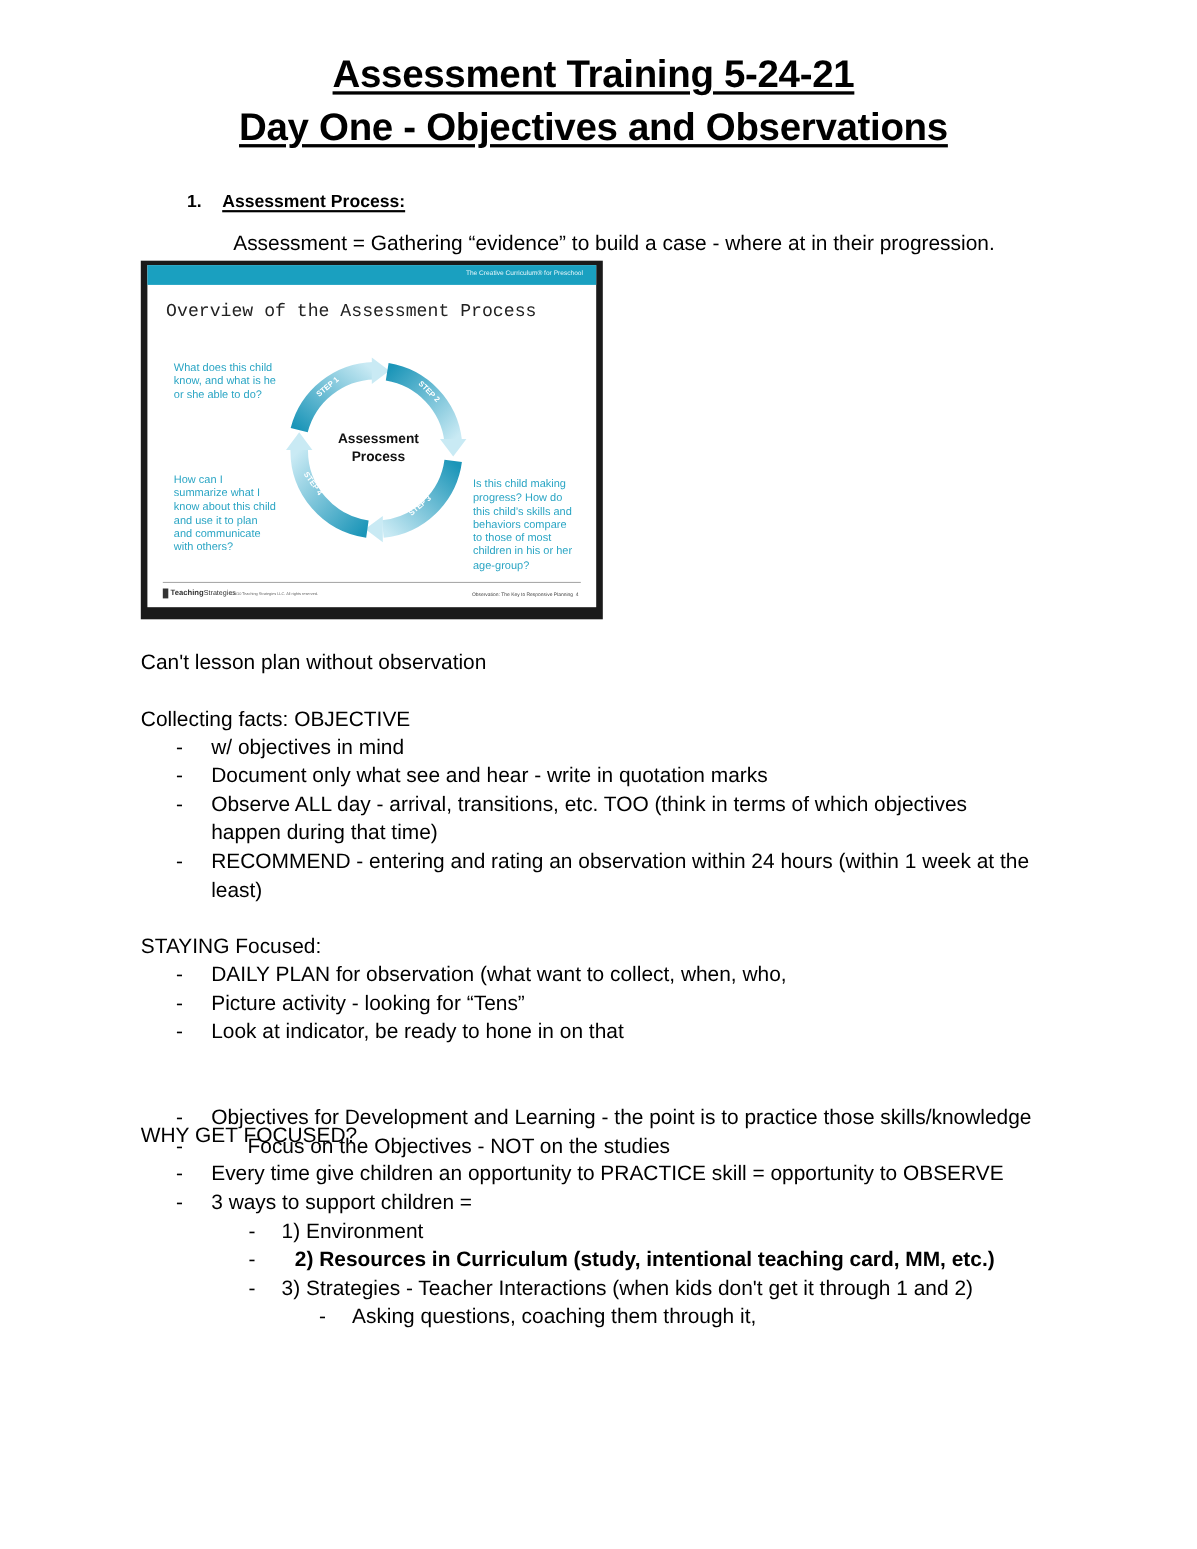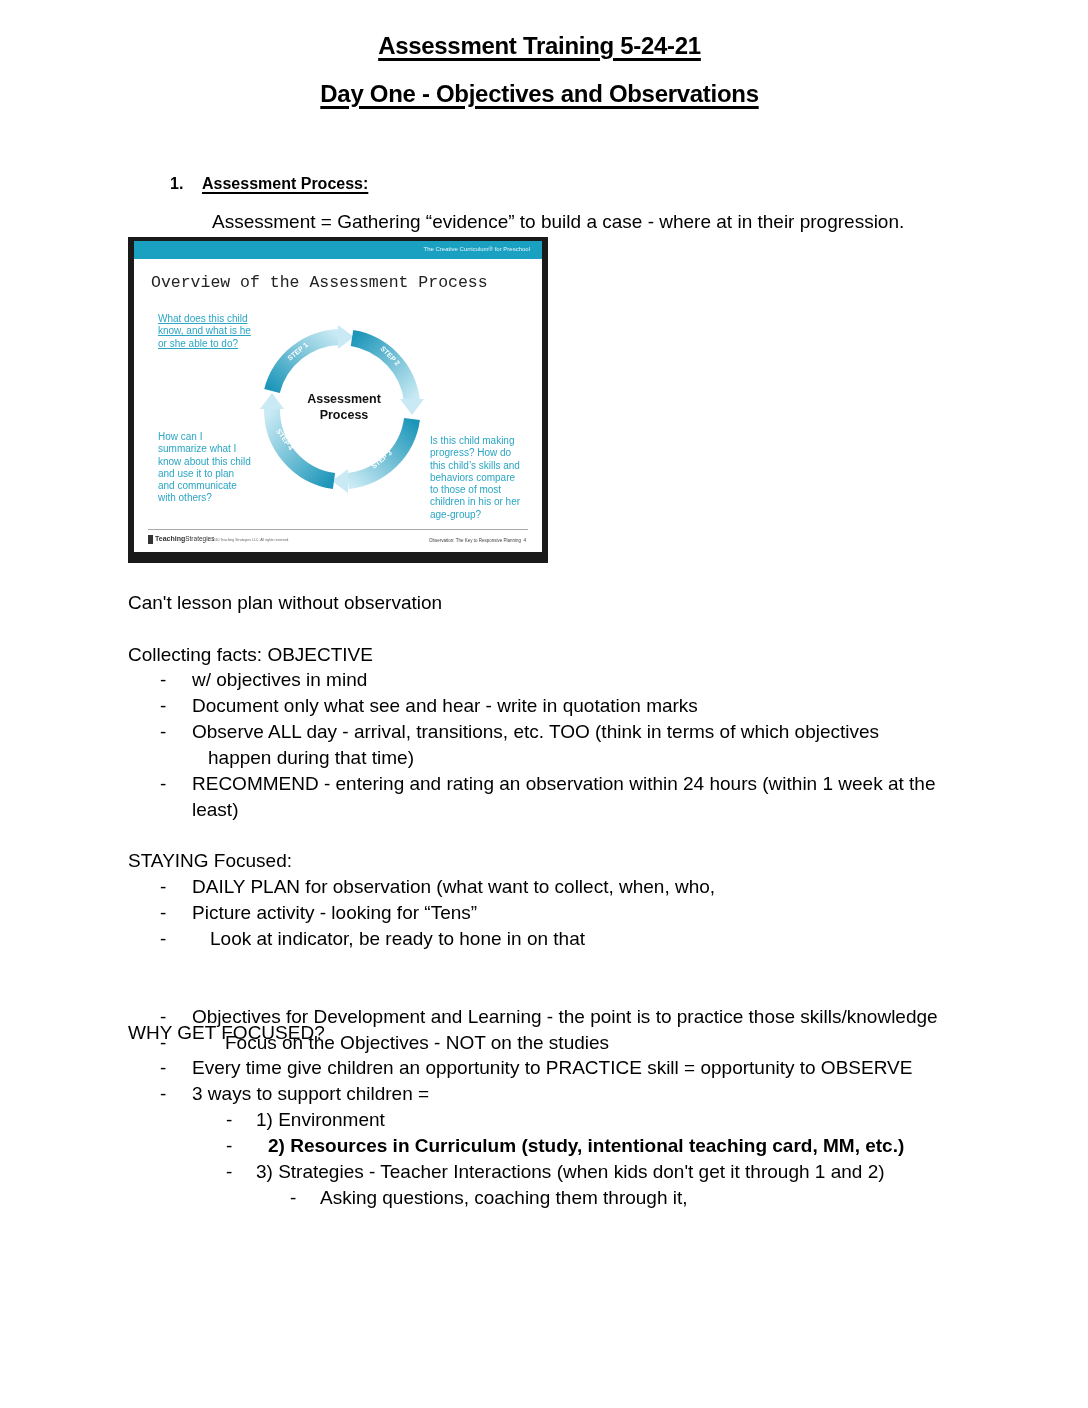--- a/index.html
+++ b/index.html
@@ -2,22 +2,22 @@
 <html><head>
 <meta charset="utf-8">
 <style>
   html, body { margin: 0; padding: 0; background: #ffffff; }
   body {
     width: 1088px; height: 1408px; position: relative; overflow: hidden;
     font-family: "Liberation Sans", "DejaVu Sans", sans-serif; color: #000;
   }
   .title {
     position: absolute; left: 0; width: 1079px; text-align: center;
-    font-weight: bold; font-size: 24px; text-decoration: underline;
-    text-decoration-thickness: 3px; text-underline-offset: 4px; letter-spacing: -0.3px;
+    font-weight: bold; font-size: 35px; text-decoration: underline;
+    text-decoration-thickness: 3px; text-underline-offset: 4px; letter-spacing: -0.3px; margin-top: 16px;
   }
   .t1 { top: 32px; }
   .t2 { top: 80px; }
   .sec-head {
     position: absolute; left: 160px; top: 175px; font-size: 16px; font-weight: bold; margin-left: 10px;
   }
   .sec-head .num { display: inline-block; width: 32px; }
   .sec-head .lbl { text-decoration: underline; text-decoration-thickness: 2px; text-underline-offset: 3px; }
   .p { position: absolute; font-size: 19px; line-height: 26px; white-space: nowrap; }
   .slide {
@@ -63,21 +63,21 @@
 </div>
 <div class="p" style="left:192px; top:209px;margin-left:20px;">Assessment = Gathering “evidence” to build a case - where at in their progression.</div>
 
 <div class="slide">
   <div class="slide-inner">
     <div class="slide-bar">
       <span>The Creative Curriculum® for Preschool</span>
     </div>
     <div class="slide-title">Overview of the Assessment Process</div>
 
-    <div class="q" style="left:24px; top:72px;text-decoration:underline;">
+    <div class="q" style="left:24px; top:88px;">
       <div>What does this child</div>
       <div>know, and what is he</div>
       <div>or she able to do?</div>
     </div>
     <div class="q" style="left:296px; top:194px;">
       <div>Is this child making</div>
       <div>progress? How do</div>
       <div>this child’s skills and</div>
       <div>behaviors compare</div>
       <div>to those of most</div>
@@ -154,34 +154,34 @@
 <div class="p" style="left:128px; top:590px;">Can't lesson plan without observation</div>
 
 <div class="p" style="left:128px; top:642px;">Collecting facts: OBJECTIVE</div>
 <div>
   <div class="p" style="left:160px; top:667px;">-</div>
   <div class="p" style="left:192px; top:667px;">w/ objectives in mind</div>
   <div class="p" style="left:160px; top:693px;">-</div>
   <div class="p" style="left:192px; top:693px;">Document only what see and hear - write in quotation marks</div>
   <div class="p" style="left:160px; top:719px;">-</div>
   <div class="p" style="left:192px; top:719px;">Observe ALL day - arrival, transitions, etc. TOO (think in terms of which objectives</div>
-  <div class="p" style="left:208px; top:745px;">happen during that time)</div>
+  <div class="p" style="left:192px; top:745px;">happen during that time)</div>
   <div class="p" style="left:160px; top:771px;">-</div>
   <div class="p" style="left:192px; top:771px;">RECOMMEND - entering and rating an observation within 24 hours (within 1 week at the</div>
   <div class="p" style="left:192px; top:797px;">least)</div>
 </div>
 
 <div class="p" style="left:128px; top:848px;">STAYING Focused:</div>
 <div>
   <div class="p" style="left:160px; top:874px;">-</div>
   <div class="p" style="left:192px; top:874px;">DAILY PLAN for observation (what want to collect, when, who,</div>
   <div class="p" style="left:160px; top:900px;">-</div>
   <div class="p" style="left:192px; top:900px;">Picture activity - looking for “Tens”</div>
   <div class="p" style="left:160px; top:926px;">-</div>
-  <div class="p" style="left:192px; top:926px;margin-left:18px;">Look at indicator, be ready to hone in on that</div>
+  <div class="p" style="left:192px; top:926px;">Look at indicator, be ready to hone in on that</div>
 </div>
 
 <div class="p" style="left:128px; top:1006px;margin-top:14px;">WHY GET FOCUSED?</div>
 <div>
   <div class="p" style="left:160px; top:1004px;">-</div>
   <div class="p" style="left:192px; top:1004px;">Objectives for Development and Learning - the point is to practice those skills/knowledge</div>
   <div class="p" style="left:160px; top:1030px;">-</div>
   <div class="p" style="left:192px; top:1030px;margin-left:33px;">Focus on the Objectives - NOT on the studies</div>
   <div class="p" style="left:160px; top:1055px;">-</div>
   <div class="p" style="left:192px; top:1055px;">Every time give children an opportunity to PRACTICE skill = opportunity to OBSERVE</div>

